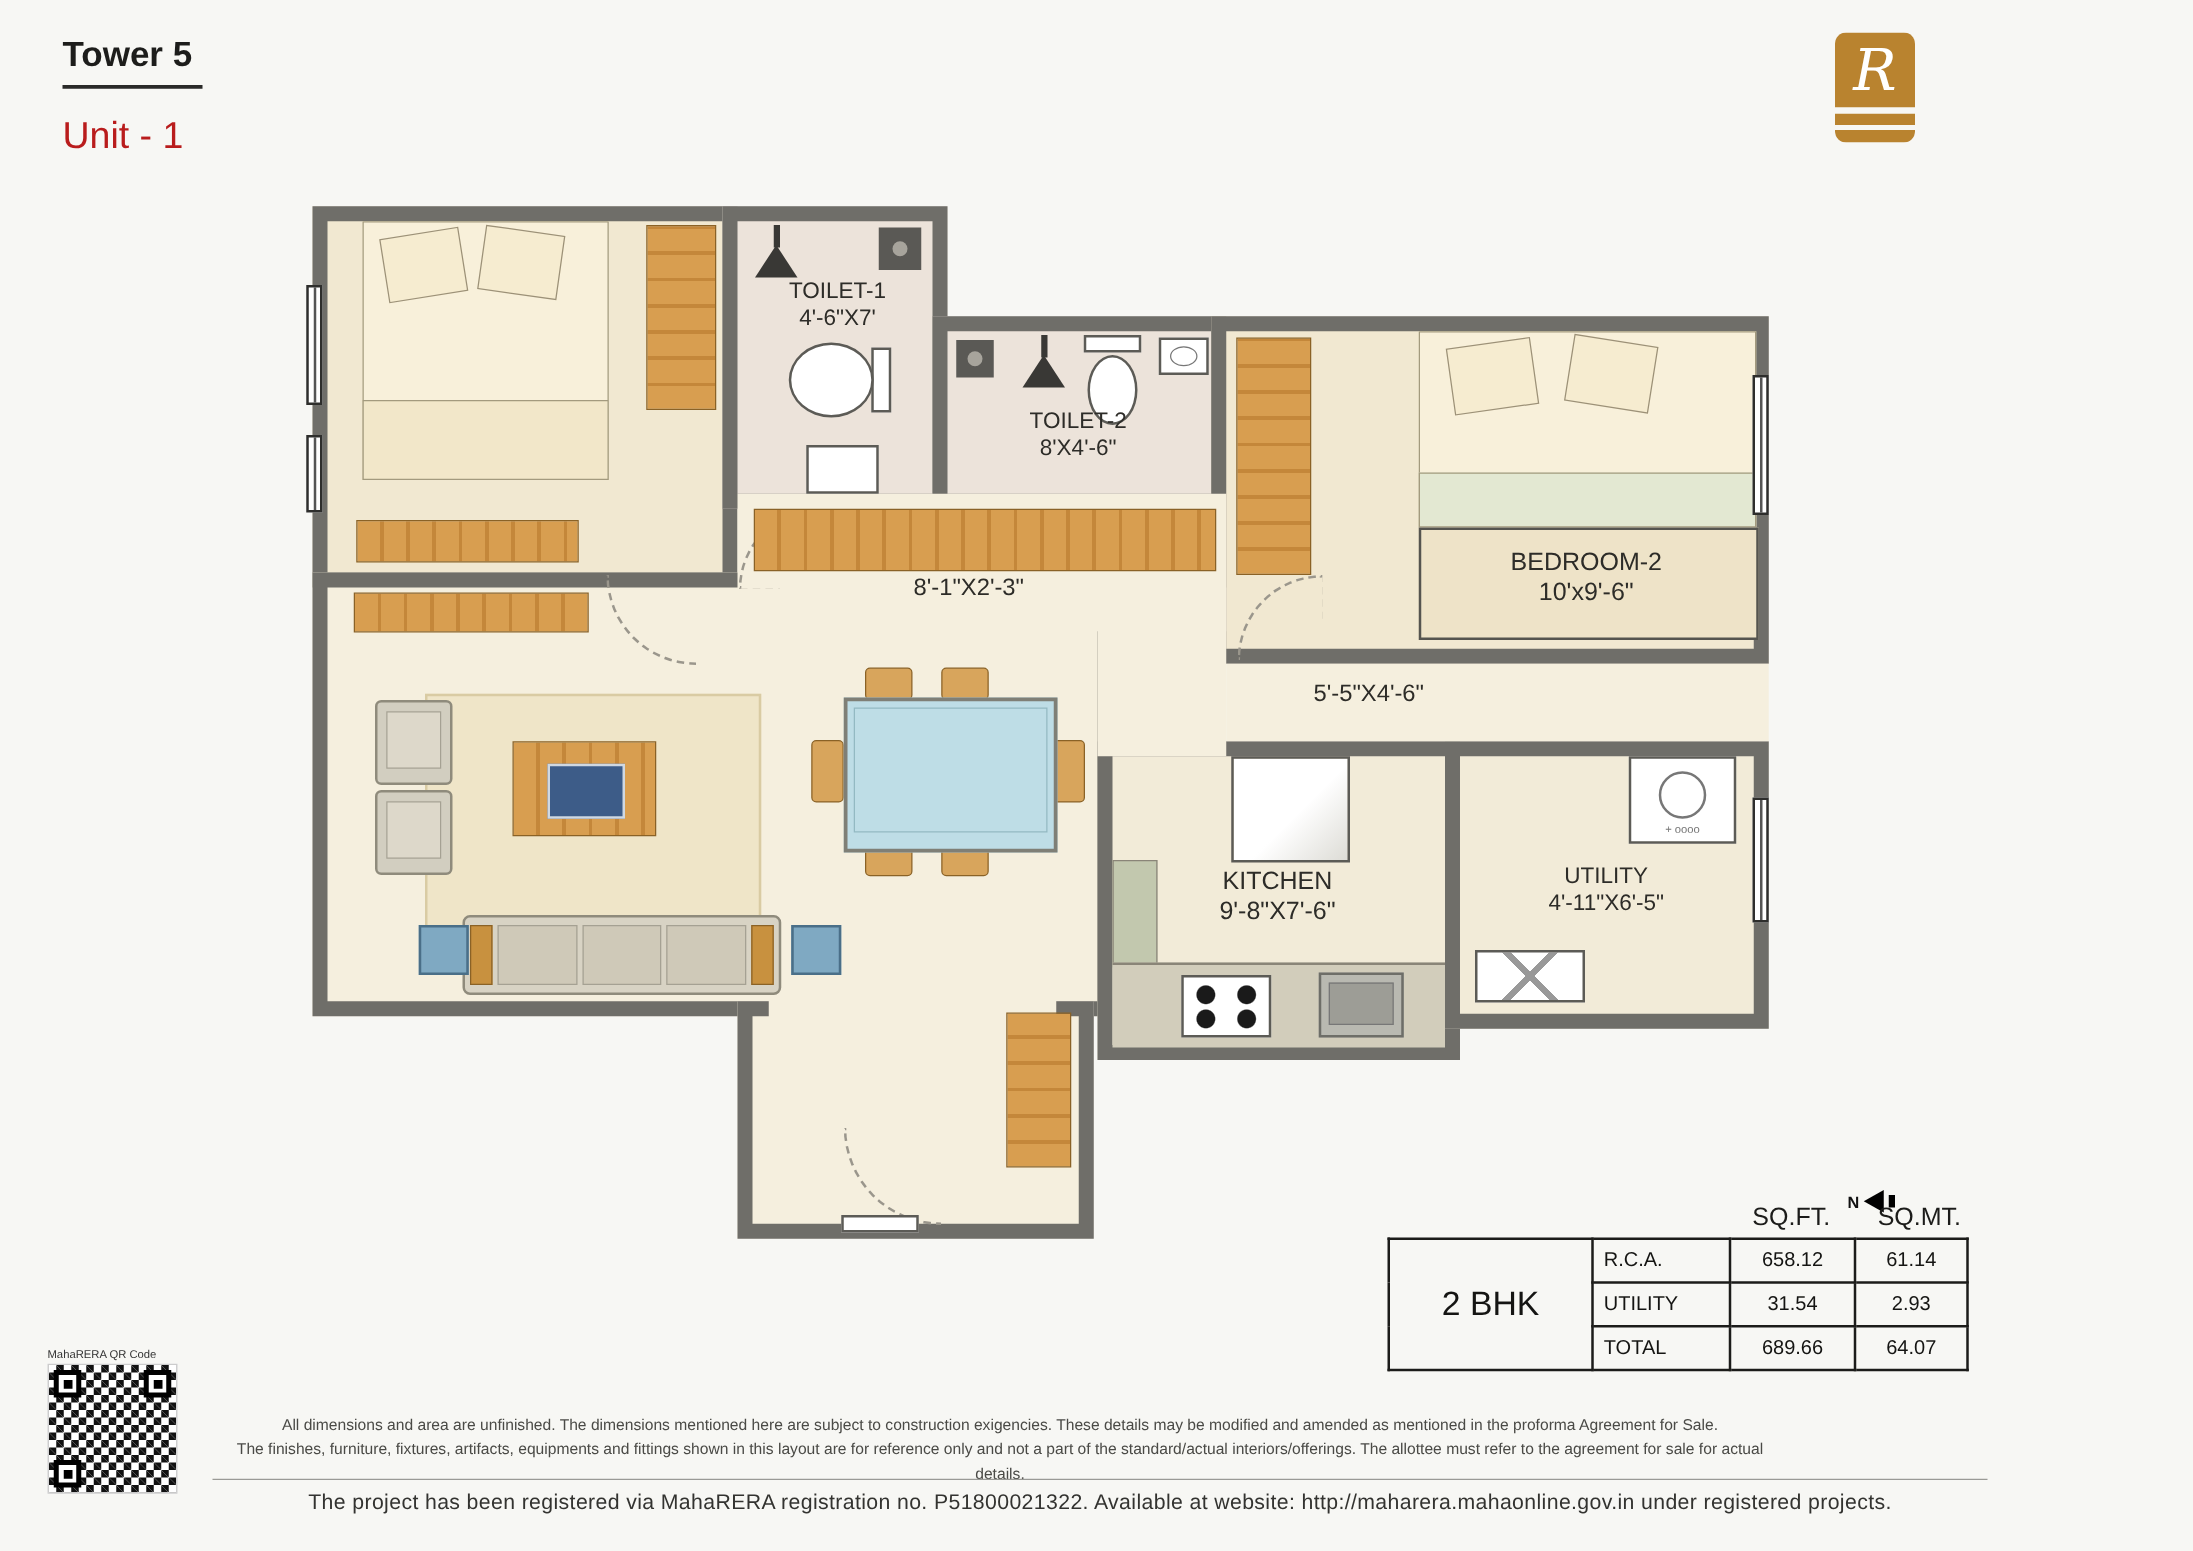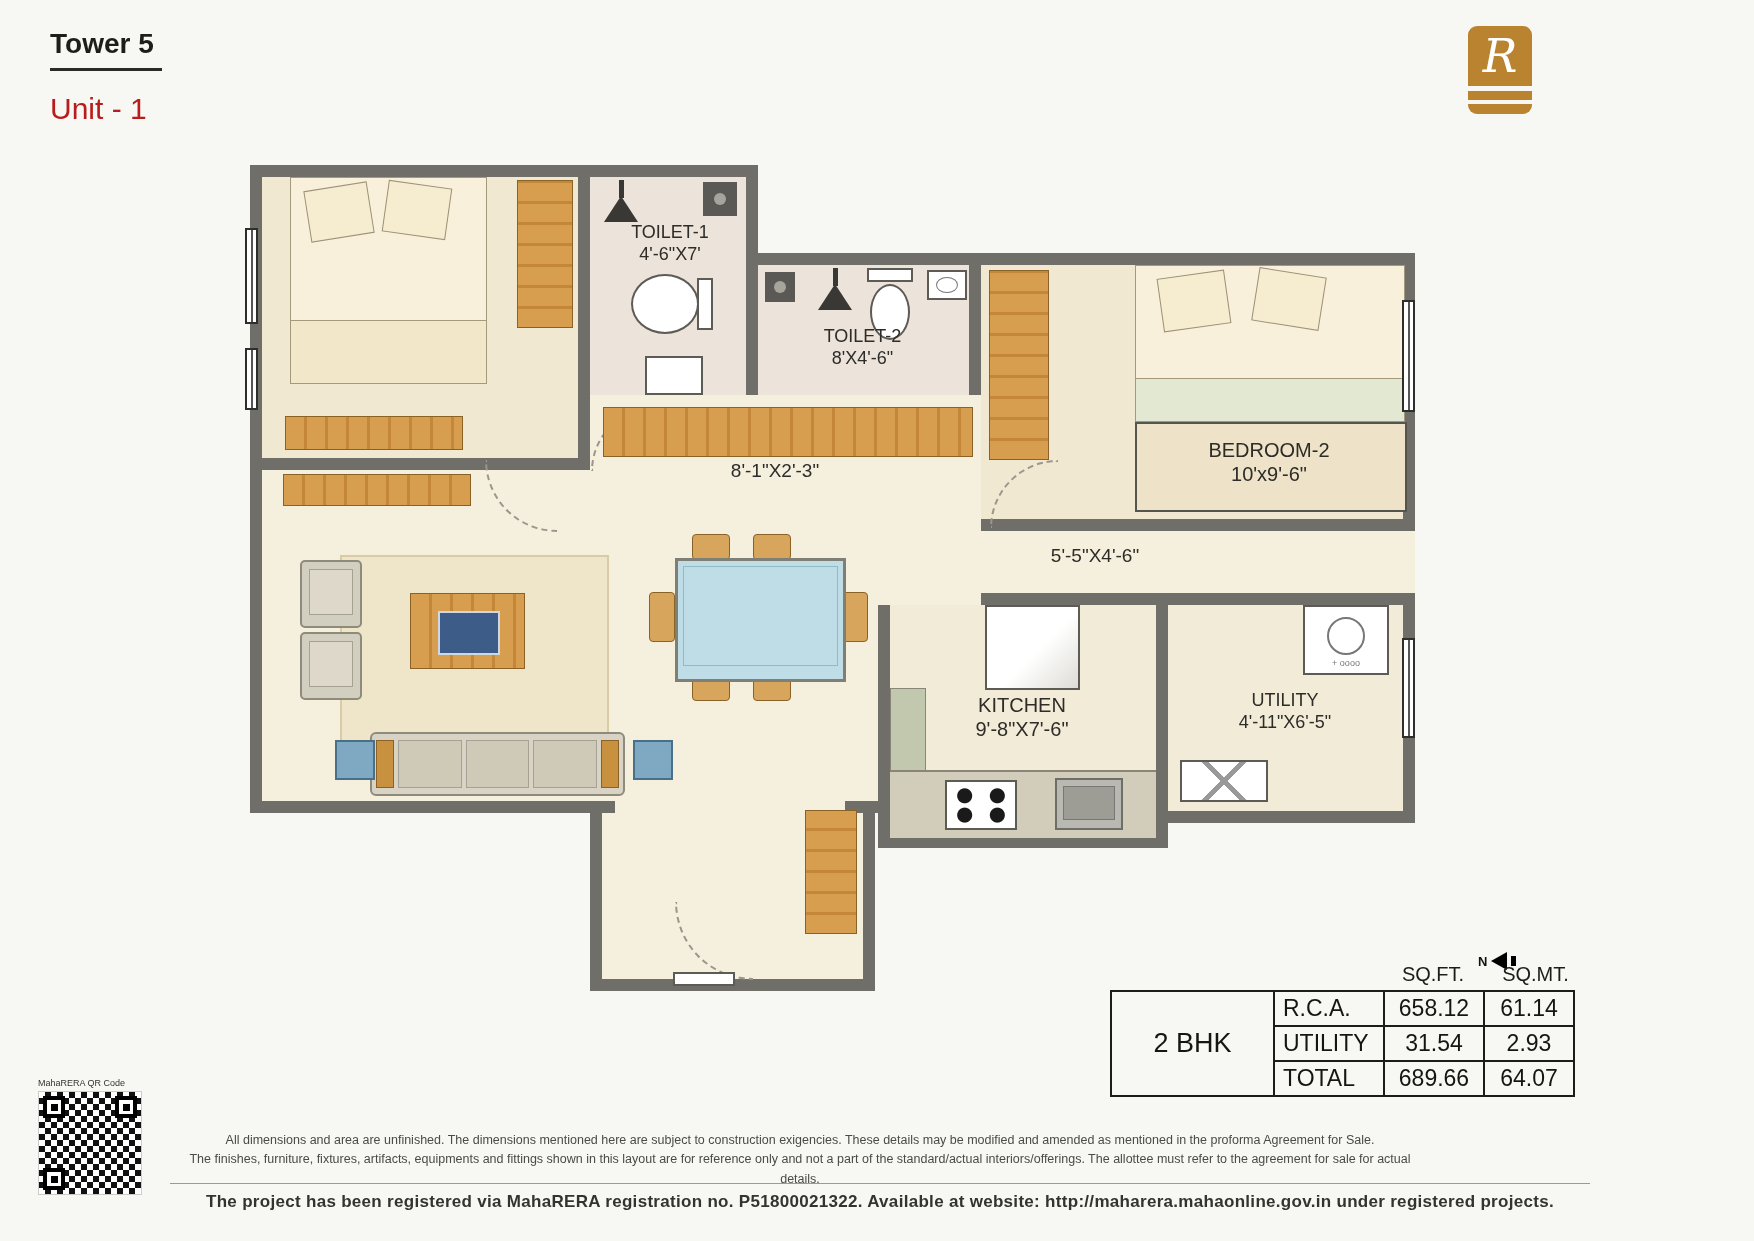--- a/index.html
+++ b/index.html
@@ -42,36 +42,36 @@
   .gray-sq{background:#5a5955;box-sizing:border-box;display:flex;align-items:center;justify-content:center;}
   .gray-sq .hole{width:12px;height:12px;border-radius:50%;background:#a7a49c;}
   .shower{position:absolute;width:0;height:0;border-left:17px solid transparent;border-right:17px solid transparent;border-bottom:26px solid #393835;}
   .shower-stem{position:absolute;width:5px;height:18px;background:#393835;}
   .chair{position:absolute;background:#d8a55c;border:1px solid #8a6226;border-radius:4px;box-sizing:border-box;}
   
   .atable{position:absolute;left:1070px;top:958px;width:478px;margin-left:40px;}
   .atable .hrow{display:flex;font-size:20px;color:#1c1c1a;height:32px;align-items:center;}
   .atable .hsp{width:273px;} .atable .hc1{width:100px;text-align:center;} .atable .hc2{width:105px;text-align:center;}
   .tbl{border-collapse:collapse;}
-  .tbl td{border:2px solid #1c1c1a;font-size:23px;color:#151513;height:35px;box-sizing:border-box;}
+  .tbl td{border:2px solid #1c1c1a;font-size:16px;color:#151513;height:35px;box-sizing:border-box;}
   .tbl .unit{width:163px;text-align:center;font-size:27px;}
   .tbl .lab{width:110px;padding-left:8px;}
   .tbl .v1{width:100px;text-align:center;} .tbl .v2{width:90px;text-align:center;}
   
   .qr-label{position:absolute;left:38px;top:1078px;font-size:9px;color:#333;}
   .qr{position:absolute;left:38px;top:1091px;width:102px;height:102px;background:#fff;border:1px solid #ccc;
       background-image:linear-gradient(45deg,#111 25%,transparent 25%,transparent 75%,#111 75%),
                        linear-gradient(45deg,#111 25%,transparent 25%,transparent 75%,#111 75%);
       background-size:12px 12px;background-position:0 0,6px 6px;}
   .finder{position:absolute;width:22px;height:22px;background:#000;display:flex;align-items:center;justify-content:center;}
   .finder .fw{width:14px;height:14px;background:#fff;display:flex;align-items:center;justify-content:center;}
   .finder .fb{width:7px;height:7px;background:#000;}
   .disc{position:absolute;left:170px;top:1131px;width:1260px;text-align:center;font-size:12.5px;color:#4a4a46;line-height:1.55;}
   .rule{position:absolute;left:170px;top:1183px;width:1420px;height:1px;background:#9a9a96;}
-  .rera{position:absolute;left:90px;top:1192px;width:1580px;text-align:center;font-size:17px;font-weight:bold;color:#333330;letter-spacing:0.3px;}
+  .rera{position:absolute;left:90px;top:1192px;width:1580px;text-align:center;font-size:17px;font-weight:normal;color:#333330;letter-spacing:0.3px;}
   .north{position:absolute;left:1478px;top:952px;display:flex;align-items:center;gap:4px;}
   .north .nlab{font-size:13px;font-weight:bold;color:#111;}
   .north .ntri{width:0;height:0;border-top:9px solid transparent;border-bottom:9px solid transparent;border-right:16px solid #000;}
   .north .nbar{width:5px;height:10px;background:#000;}
 </style>
 </head>
 <body>
 
 <div class="title">Tower 5</div>
 <div class="subtitle">Unit - 1</div>

